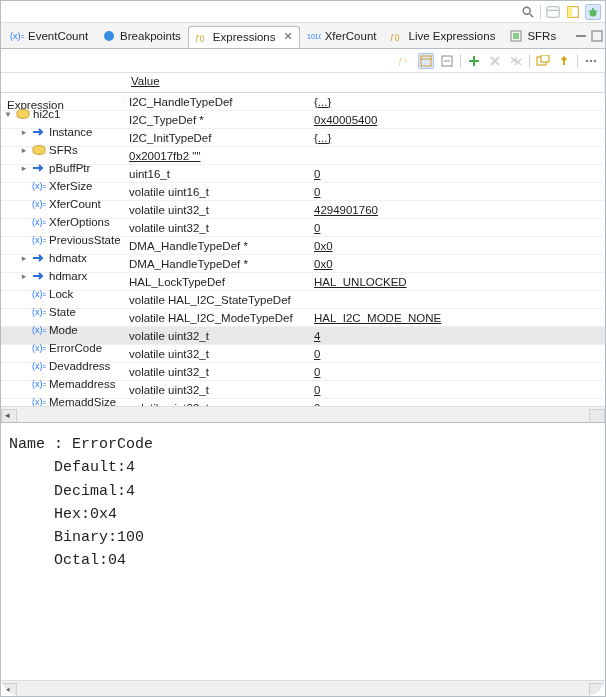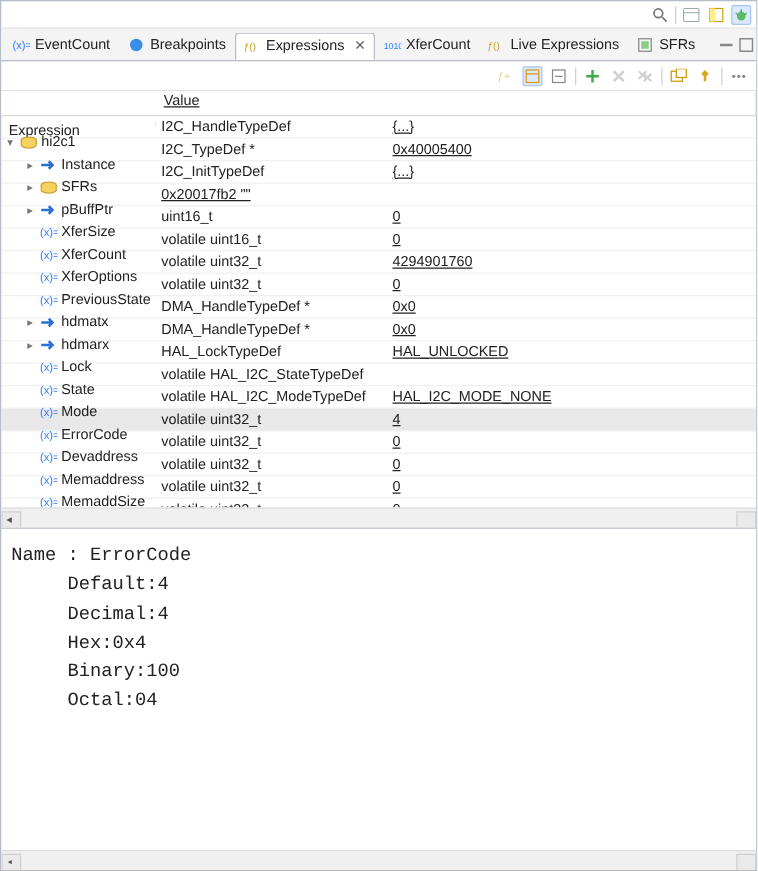--- a/index.html
+++ b/index.html
@@ -135,20 +135,21 @@
   .hscroll .arrow-r { right: 4px; }
   .details {
     flex: 1;
     padding: 10px 8px 6px 8px;
     font-family: "Consolas","Courier New",monospace;
     font-size: 15px;
     line-height: 1.55;
     overflow: hidden;
     display: flex;
     flex-direction: column;
+    border-radius: 20px;
   }
   .details .lines { flex: 1; }
   .details .ind { padding-left: 45px; }
   .bottom-scroll {
     height: 16px;
     background: #f0f0f0;
     border-top: 1px solid #dcdcdc;
     position: relative;
     margin: 0 -8px -6px -8px;
   }

